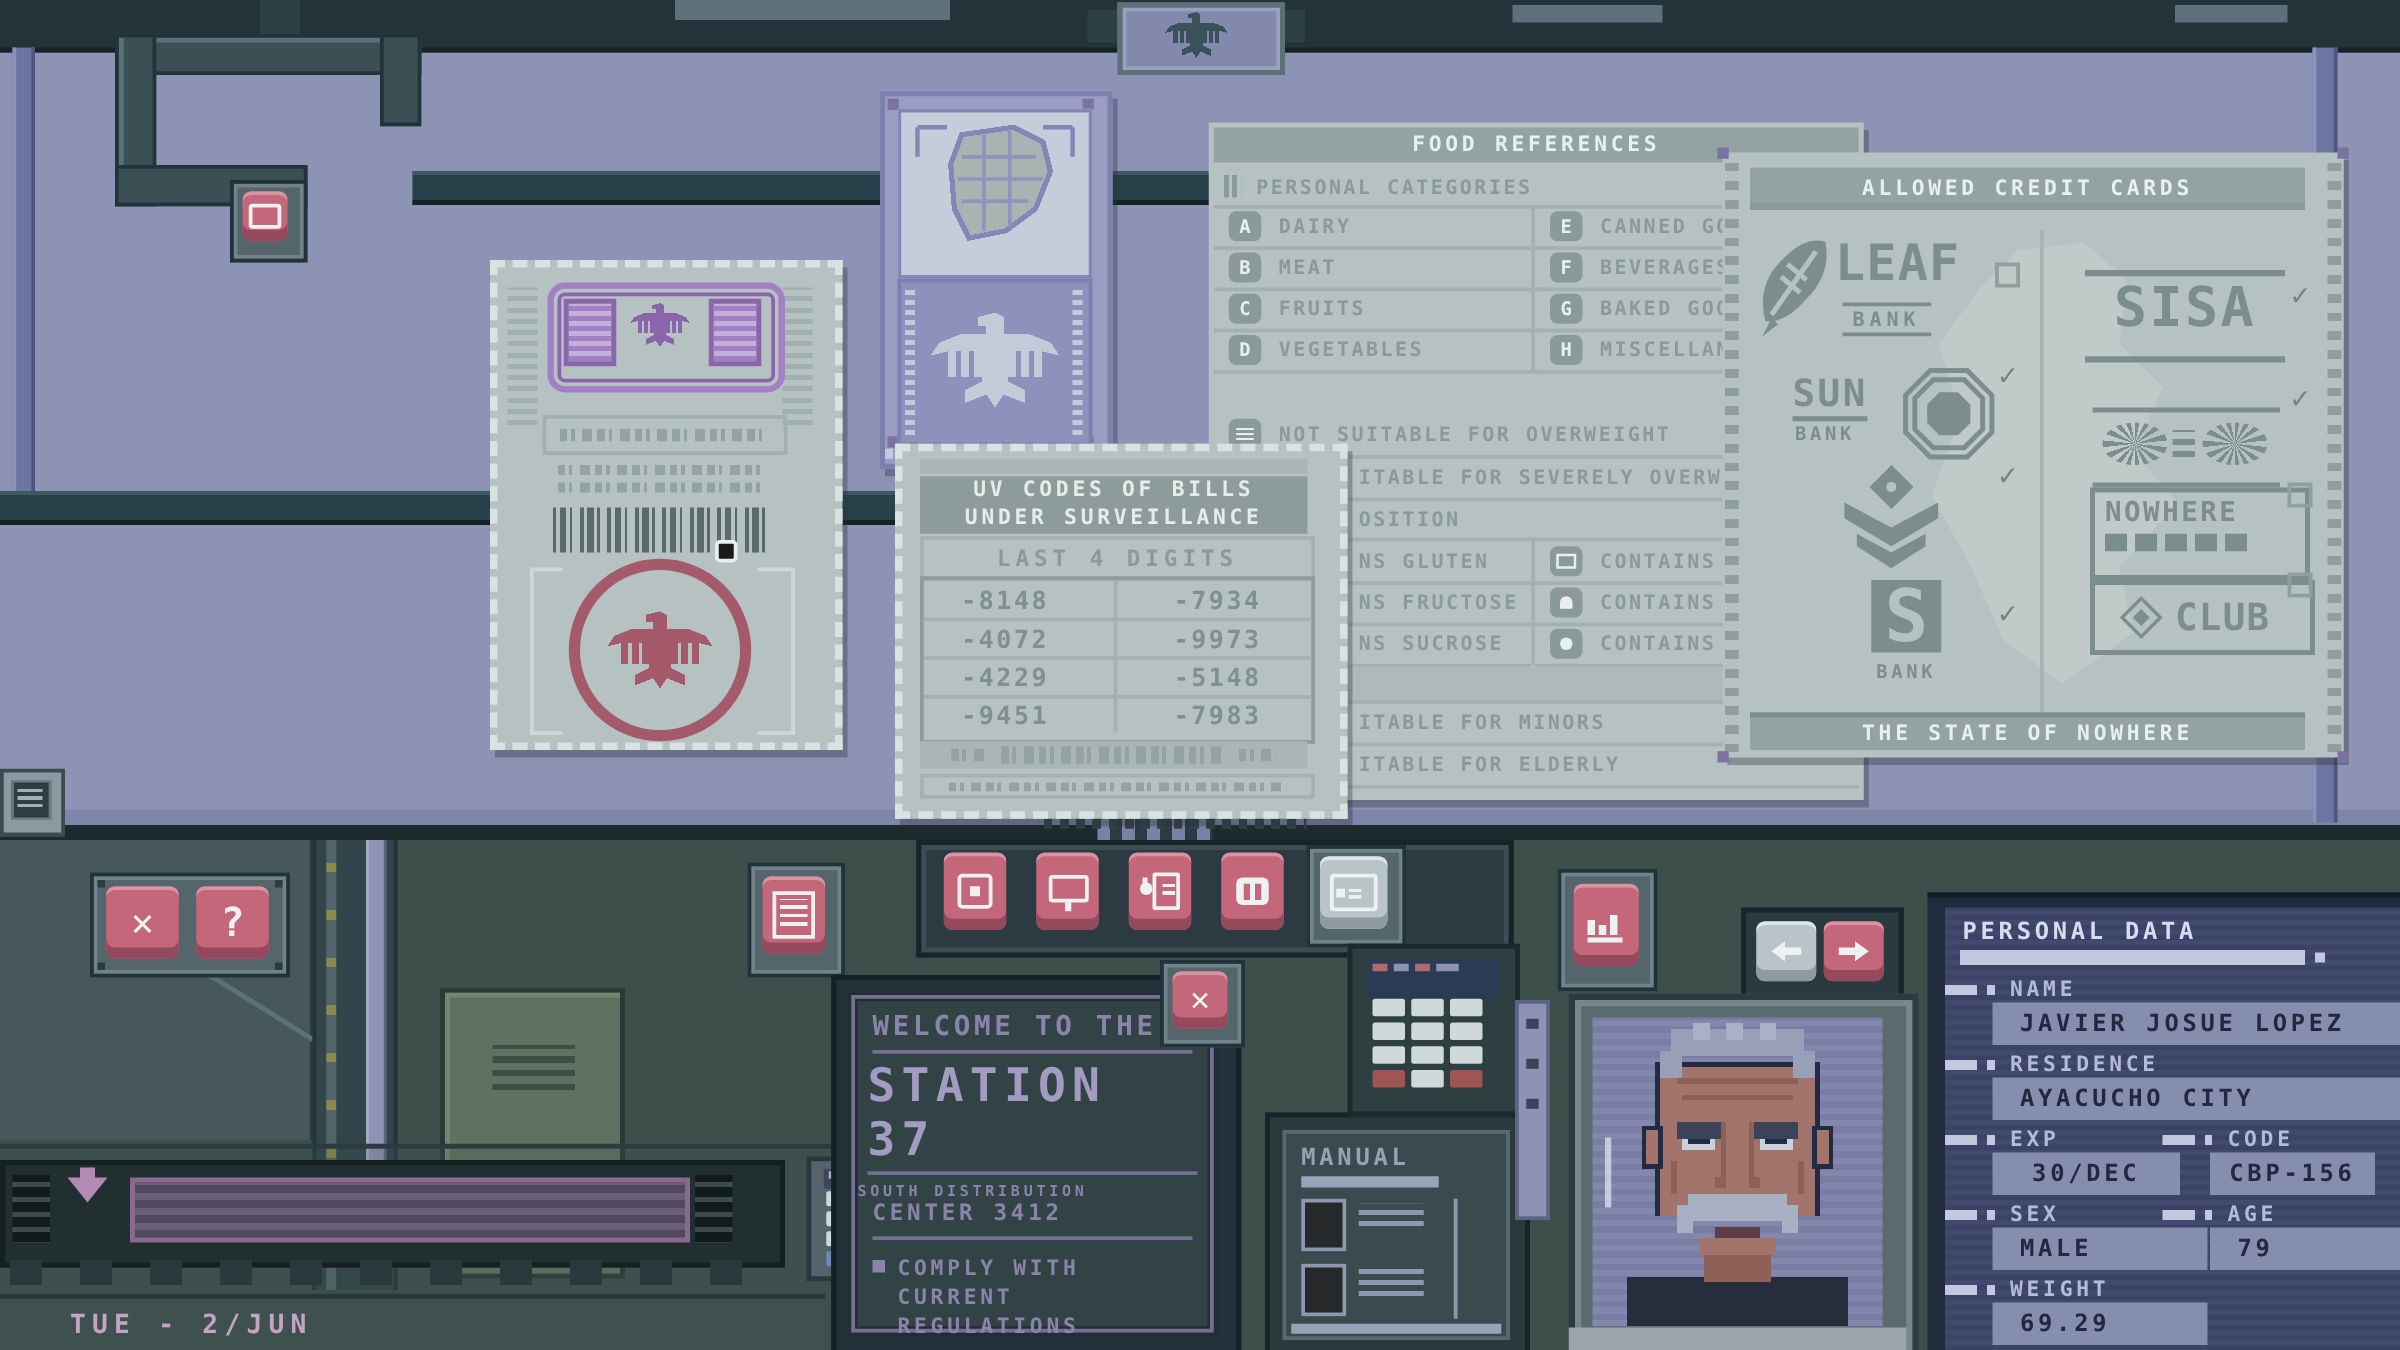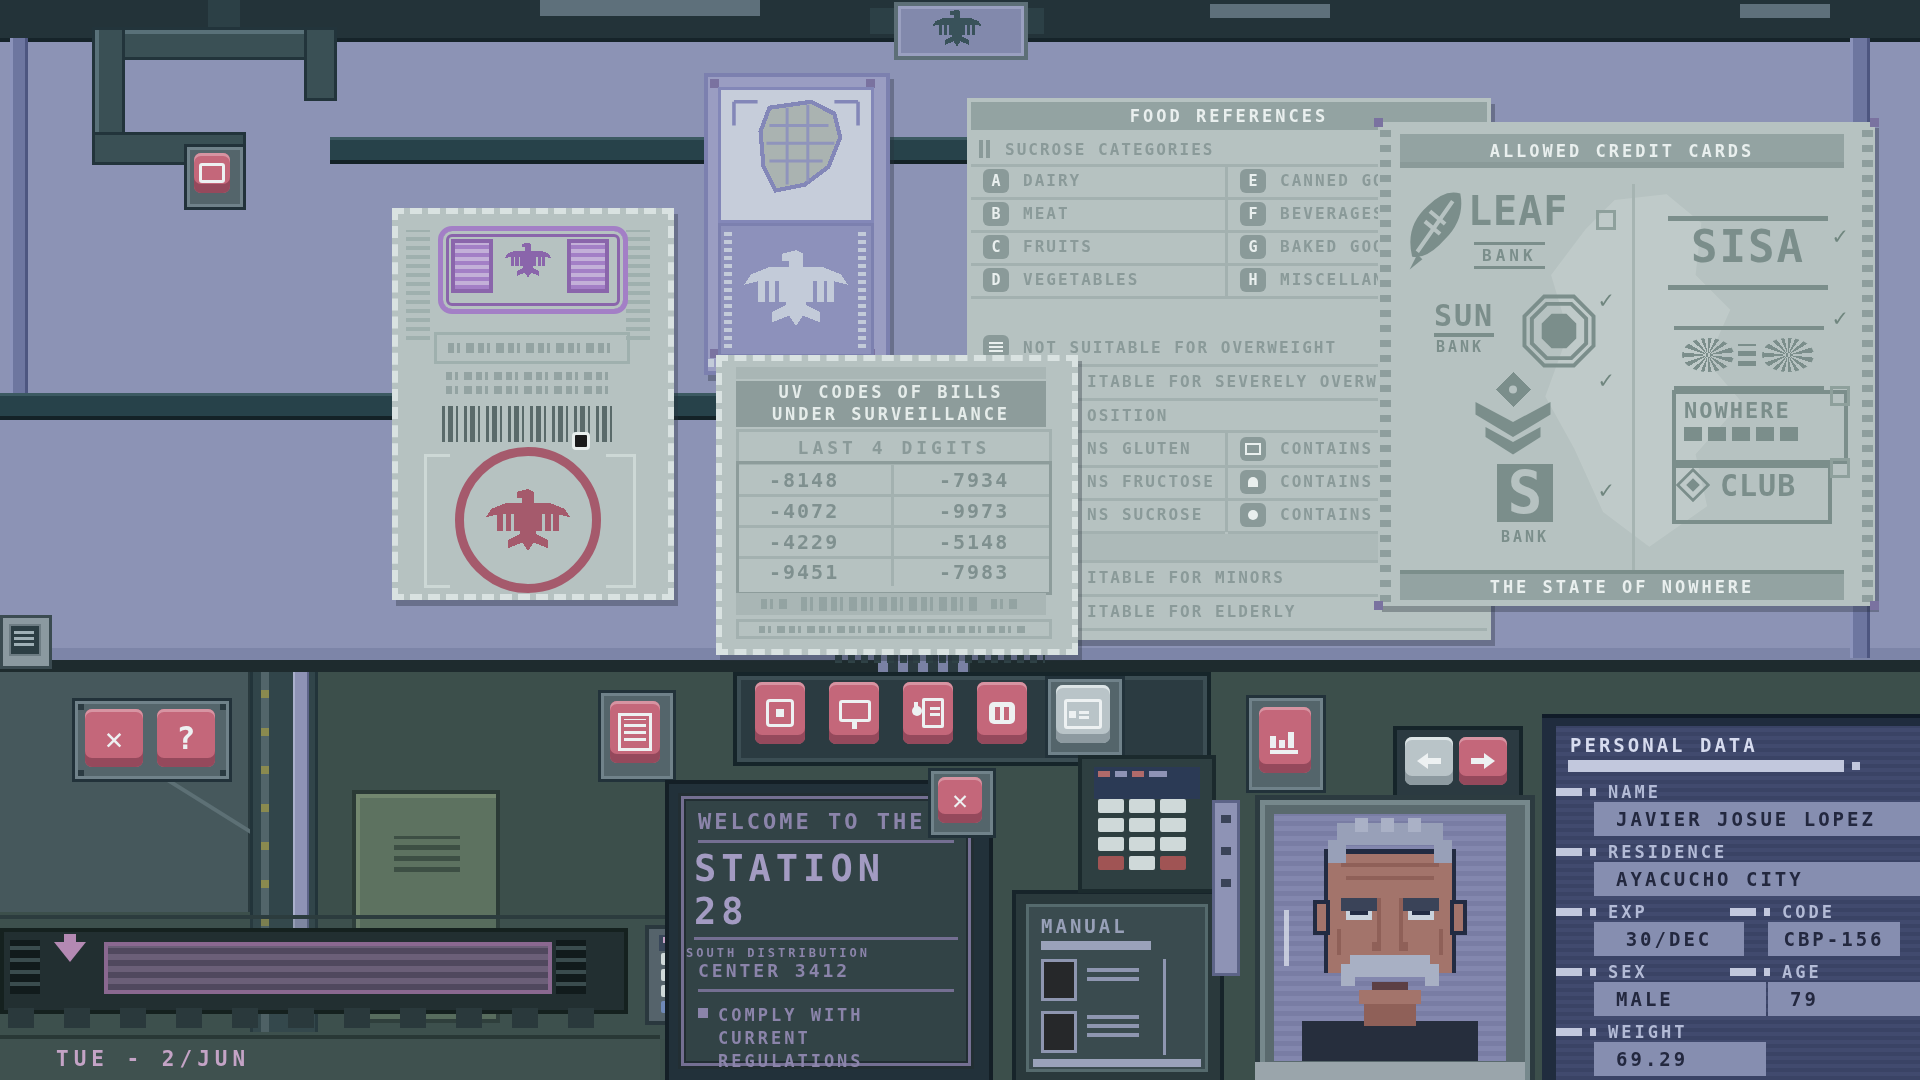--- a/index.html
+++ b/index.html
@@ -160,21 +160,21 @@
         </svg>
     </div>
     <div class="abs" style="left:0;top:282px;width:170px;height:8px;background:repeating-linear-gradient(90deg,#c3cbd9 0 6px,transparent 6px 12px)"></div>
   </div>
 
   <div class="abs paper" style="left:967px;top:98px;width:524px;height:542px;z-index:3">
     <div class="phead abs" style="left:4px;top:4px;width:516px;height:28px">FOOD REFERENCES</div>
 
     <div class="abs prow" style="left:4px;top:36px;width:516px;height:30px;gap:12px;padding-left:8px">
       <div class="sec-icon"></div>
-      <span class="ptext">SUCROSE CATEGORIES</span>
+      <span class="ptext">PERSONAL CATEGORIES</span>
     </div>
 
     <div class="abs" style="left:4px;top:66px;width:516px;height:132px">
       <div class="abs" style="left:254px;top:0;width:3px;height:132px;background:#a3b1b0"></div>
       <div class="prow abs" style="left:0;top:0;width:254px;height:33px;gap:14px;padding-left:12px">
           <div class="badge">A</div>
           <span class="ptext">DAIRY</span>
         </div>
       <div class="prow abs" style="left:257px;top:0;width:259px;height:33px;gap:14px;padding-left:12px">
           <div class="badge">E</div>
@@ -316,21 +316,21 @@
       <div style="margin-top:4px;width:120px;height:14px;background:repeating-linear-gradient(90deg,#7b8e8b 0 18px,transparent 18px 24px)"></div>
     </div>
     <div class="abs cardcheck unchecked" style="left:452px;top:264px"></div>
 
     <div class="abs logo" style="left:102px;top:342px;width:90px;height:94px;text-align:center">
       <div style="font-size:58px;line-height:58px;background:#7b8e8b;color:#b6c2c1;width:56px;margin:0 auto">S</div>
       <div style="font-size:15px;letter-spacing:3px;margin-top:6px">BANK</div>
     </div>
     <div class="abs cardcheck checked" style="left:218px;top:358px"></div>
 
-    <div class="abs logo" style="left:294px;top:342px;width:152px;height:52px;border:4px solid #7b8e8b;display:flex;align-items:flex-start;gap:10px;padding-left:0">
+    <div class="abs logo" style="left:294px;top:342px;width:152px;height:52px;border:4px solid #7b8e8b;display:flex;align-items:center;gap:10px;padding-left:20px">
       <svg width="34" height="34" viewBox="0 0 20 20">
         <path fill="none" stroke="#7b8e8b" stroke-width="1.6" d="M10 1 L19 10 L10 19 L1 10 Z"></path>
         <path fill="#7b8e8b" d="M10 6 L14 10 L10 14 L6 10 Z"></path>
       </svg>
       <span style="font-size:30px;letter-spacing:1px">CLUB</span>
     </div>
     <div class="abs cardcheck unchecked" style="left:452px;top:336px"></div>
     <div class="phead abs" style="left:22px;top:448px;width:444px;height:26px;border-top:4px solid #7b8e8b">THE STATE OF NOWHERE</div>
   </div>
 
@@ -503,21 +503,21 @@
       <div style="position:relative;width:24px;height:16px">
           <div style="position:absolute;left:0;top:5px;width:14px;height:6px;background:#edf1f2"></div>
           <div style="position:absolute;right:0;top:0;width:0;height:0;border-top:8px solid transparent;border-bottom:8px solid transparent;border-left:11px solid #edf1f2"></div>
         </div>
     </div>
   </div>
 
   <div class="abs" style="left:665px;top:780px;width:320px;height:300px;background:#22313a;border:4px solid #141f26">
     <div class="abs" style="left:12px;top:12px;width:284px;height:264px;background:#324346;border:3px solid #746f92;box-shadow:0 0 0 3px #222e33, inset 0 0 0 2px #222e33">
       <div class="wline" style="margin:10px 14px 0;font-size:22px;border-bottom:3px solid #746f92;padding-bottom:6px">WELCOME TO THE</div>
-      <div style="margin:4px 10px 0;font-size:37px;letter-spacing:5px;color:#a39bc2;border-bottom:3px solid #746f92;padding-bottom:4px">STATION 28</div>
+      <div style="margin:4px 10px 0;font-size:37px;letter-spacing:5px;color:#a39bc2;border-bottom:3px solid #746f92;padding-bottom:4px">STATION 37</div>
       <div class="wline" style="margin:6px 2px 0;font-size:12px">SOUTH DISTRIBUTION</div>
       <div class="wline" style="margin:0 14px;font-size:18px;border-bottom:3px solid #746f92;padding-bottom:8px">CENTER 3412</div>
       <div style="display:flex;gap:10px;margin:12px 14px 0">
         <div style="width:10px;height:10px;background:#8b84aa;margin-top:4px;flex:0 0 auto"></div>
         <div class="wline" style="font-size:17px;line-height:23px;width:240px">COMPLY WITH CURRENT REGULATIONS</div>
       </div>
 
     </div>
   </div>
   <div class="abs plate" style="left:928px;top:768px;width:62px;height:64px;z-index:6">

